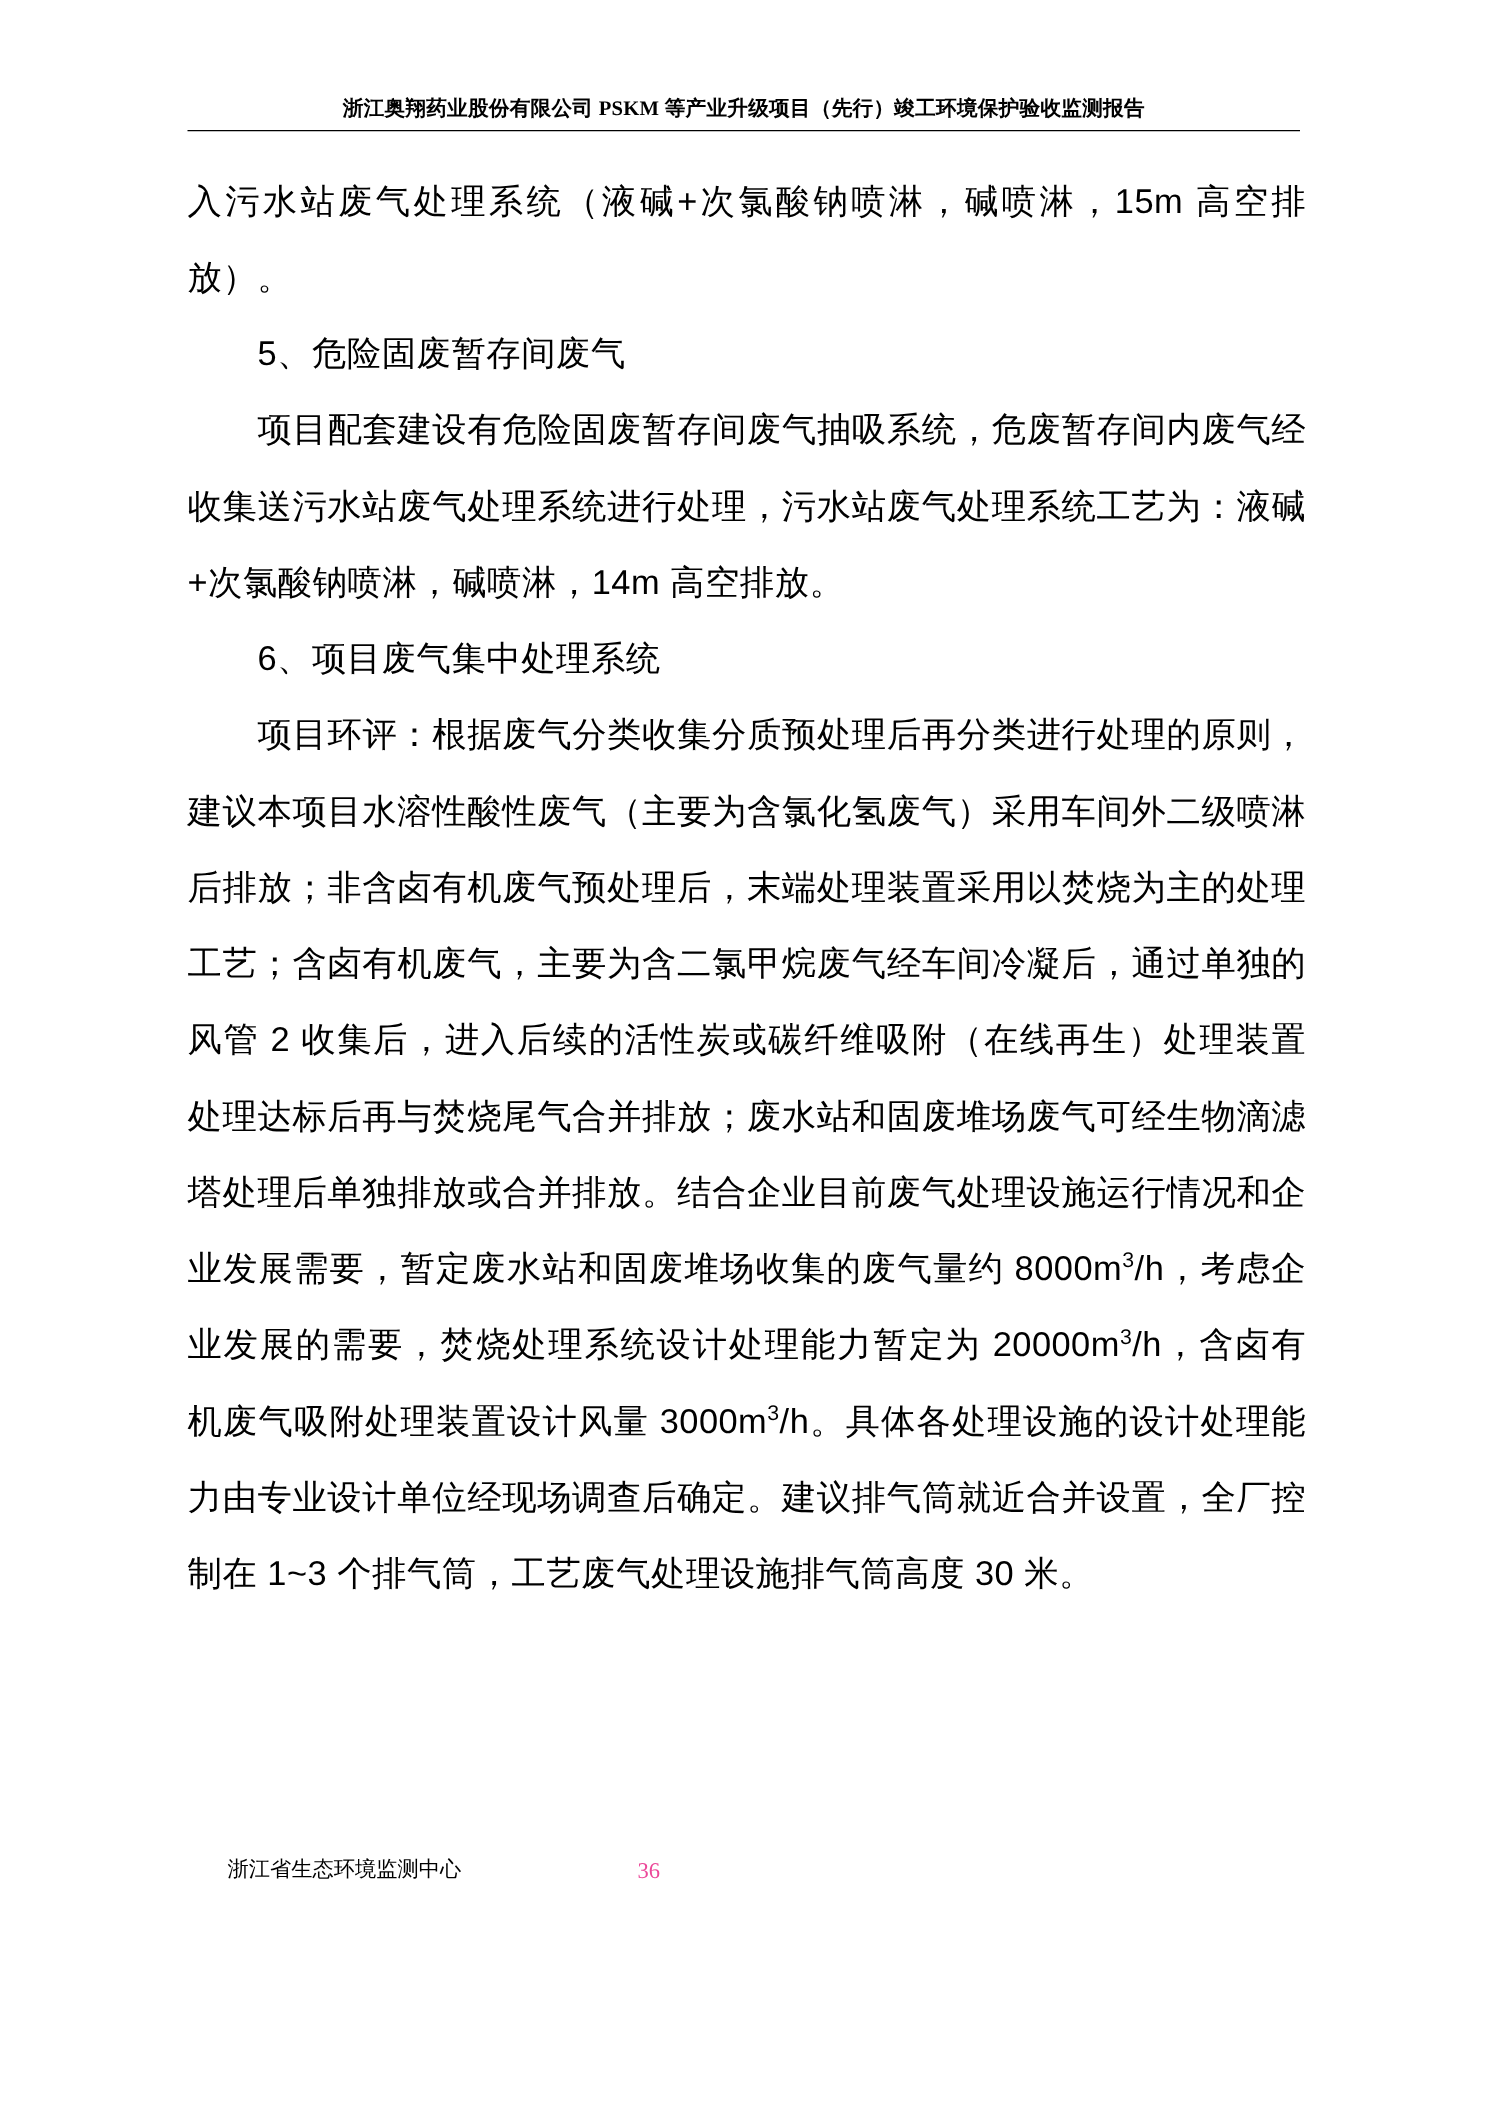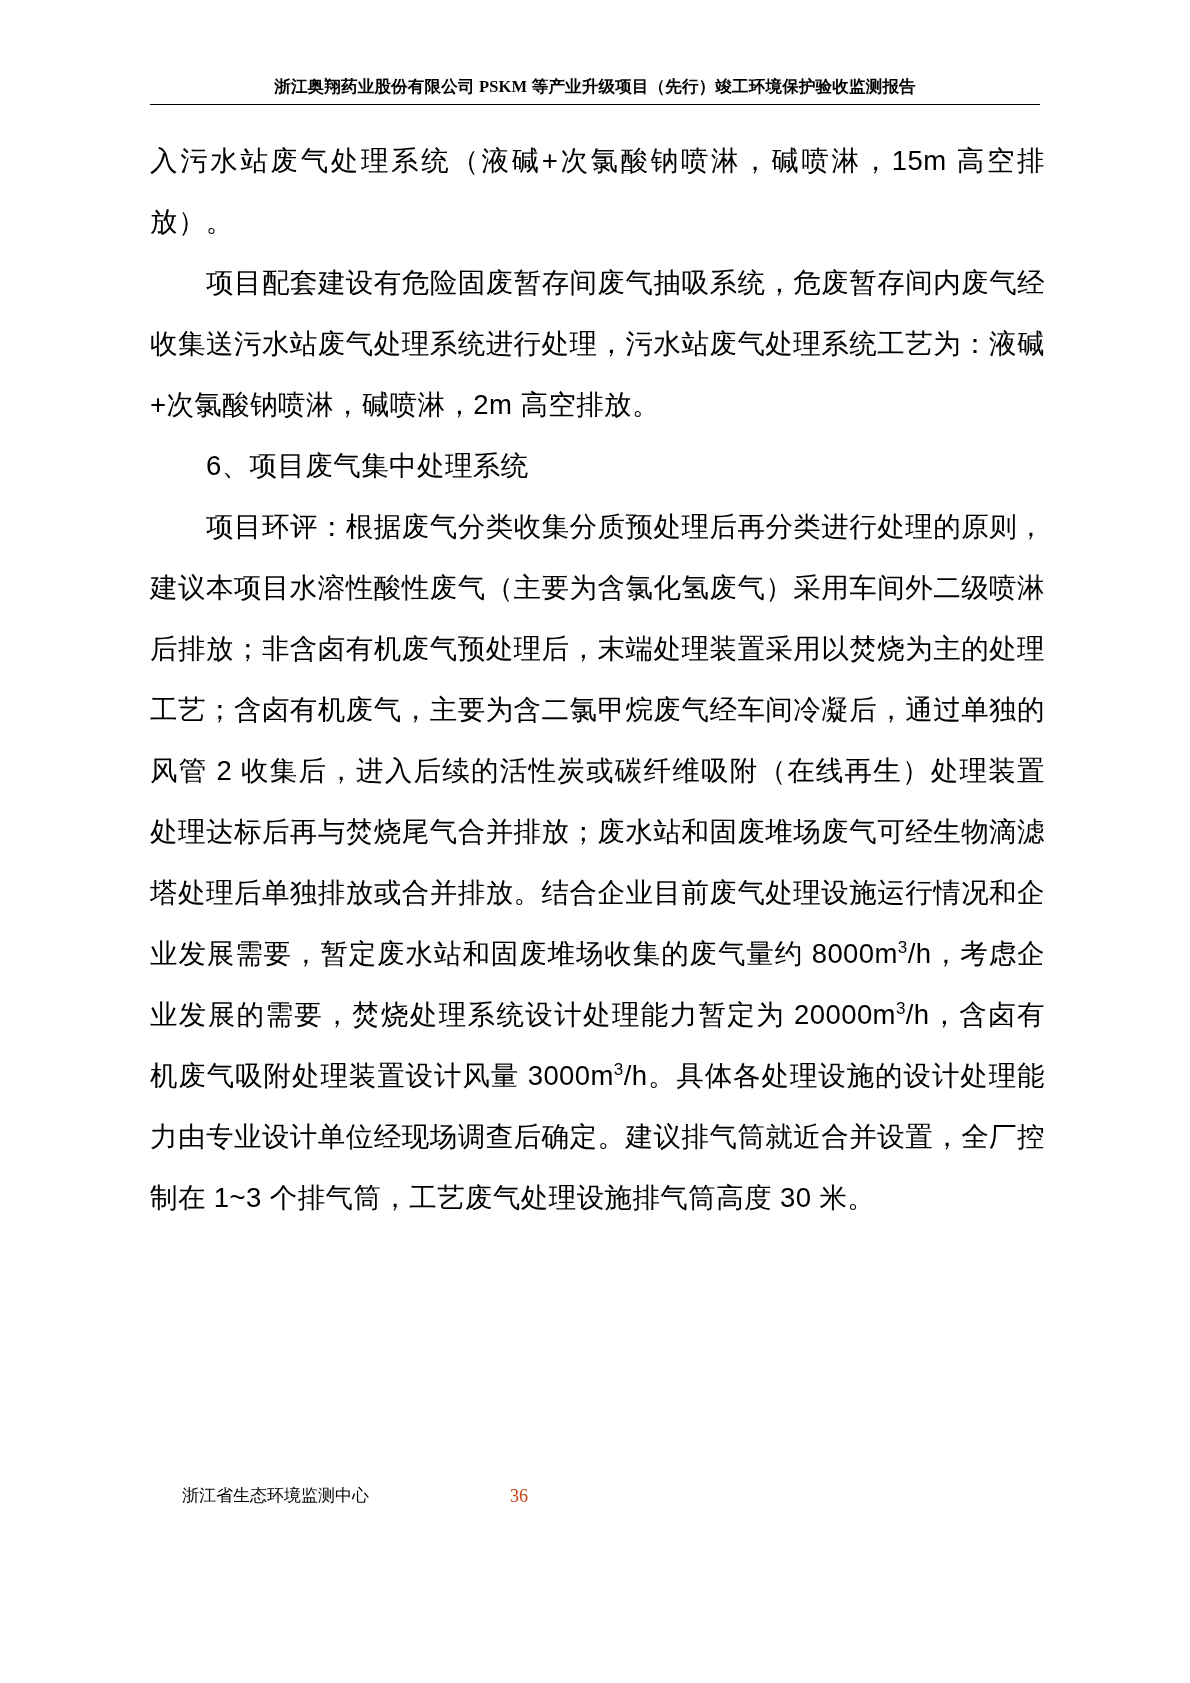--- a/index.html
+++ b/index.html
@@ -73,34 +73,35 @@
     color: #000;
   }
   .footer-page {
     position: absolute;
     bottom: 176px;
     left: 0;
     width: 1038px;
     text-align: center;
     font-size: 18px;
     font-family: "Liberation Serif", serif;
-    color: #c2410c;
+    color: #ec4899;
   }
 </style>
 </head>
 <body>
 
 <div class="page">
 
   <div class="header">浙江奥翔药业股份有限公司 PSKM 等产业升级项目（先行）竣工环境保护验收监测报告</div>
   <div class="header-rule"></div>
 
   <div class="content">
     <p class="para">入污水站废气处理系统（液碱+次氯酸钠喷淋，碱喷淋，15m 高空排放）。</p>
-    <p class="para indent">项目配套建设有危险固废暂存间废气抽吸系统，危废暂存间内废气经收集送污水站废气处理系统进行处理，污水站废气处理系统工艺为：液碱+次氯酸钠喷淋，碱喷淋，2m 高空排放。</p>
+    <p class="para indent">5、危险固废暂存间废气</p>
+    <p class="para indent">项目配套建设有危险固废暂存间废气抽吸系统，危废暂存间内废气经收集送污水站废气处理系统进行处理，污水站废气处理系统工艺为：液碱+次氯酸钠喷淋，碱喷淋，14m 高空排放。</p>
     <p class="para indent">6、项目废气集中处理系统</p>
     <p class="para indent">项目环评：根据废气分类收集分质预处理后再分类进行处理的原则，建议本项目水溶性酸性废气（主要为含氯化氢废气）采用车间外二级喷淋后排放；非含卤有机废气预处理后，末端处理装置采用以焚烧为主的处理工艺；含卤有机废气，主要为含二氯甲烷废气经车间冷凝后，通过单独的风管 2 收集后，进入后续的活性炭或碳纤维吸附（在线再生）处理装置处理达标后再与焚烧尾气合并排放；废水站和固废堆场废气可经生物滴滤塔处理后单独排放或合并排放。结合企业目前废气处理设施运行情况和企业发展需要，暂定废水站和固废堆场收集的废气量约 8000m<span class="sup">3</span>/h，考虑企业发展的需要，焚烧处理系统设计处理能力暂定为 20000m<span class="sup">3</span>/h，含卤有机废气吸附处理装置设计风量 3000m<span class="sup">3</span>/h。具体各处理设施的设计处理能力由专业设计单位经现场调查后确定。建议排气筒就近合并设置，全厂控制在 1~3 个排气筒，工艺废气处理设施排气筒高度 30 米。</p>
   </div>
 
   <div class="footer-left">浙江省生态环境监测中心</div>
   <div class="footer-page">36</div>
 
 </div>
 
 </body></html>

